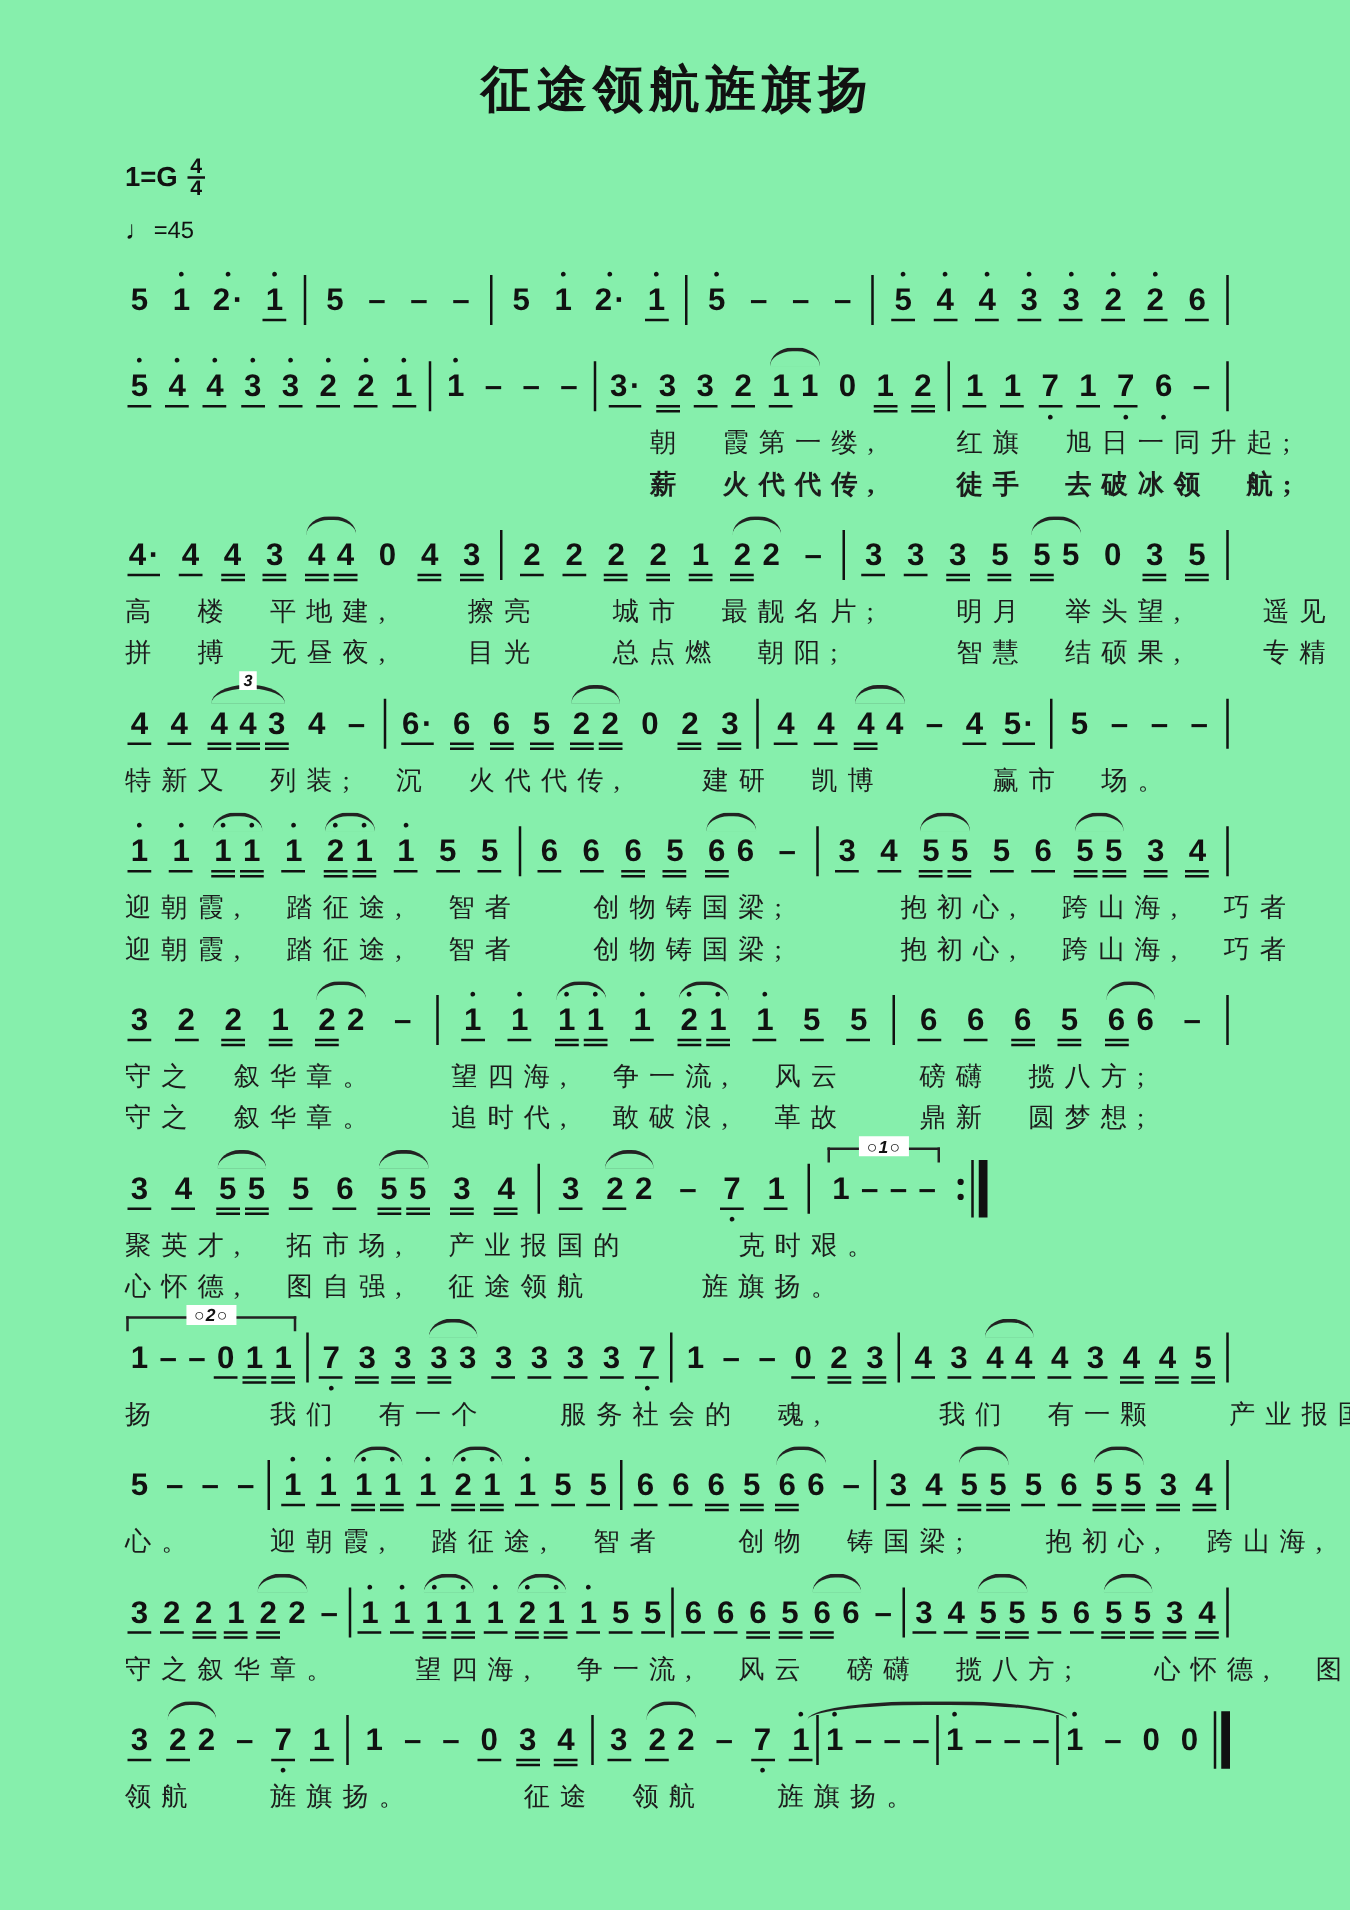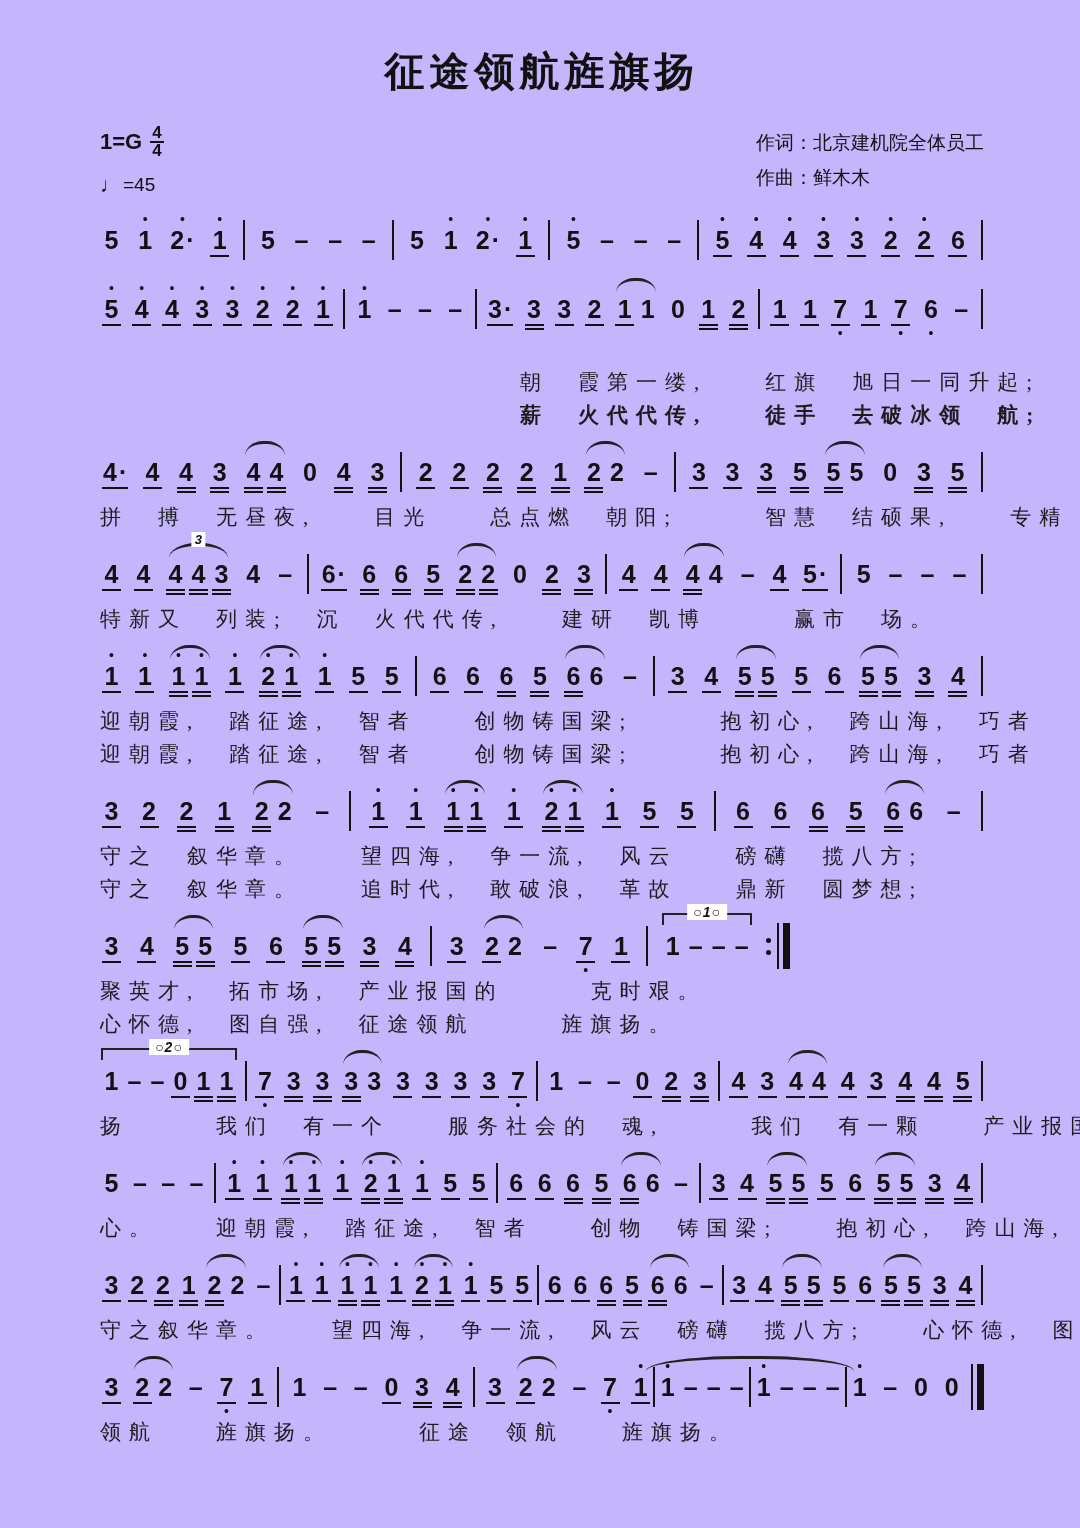--- a/index.html
+++ b/index.html
@@ -1,17 +1,17 @@
 <!DOCTYPE html>
 <html><head>
 <meta charset="utf-8">
 <style>
   html,body{margin:0;padding:0;background:#fff;}
   body{width:1080px;height:1528px;overflow:hidden;font-family:"Liberation Sans","DejaVu Sans",sans-serif;color:#111;}
-  .page{width:1080px;height:1528px;box-sizing:border-box;padding:34px 96px 32px 100px;background:#c4b5fd;}
+  .page{width:1080px;height:1528px;box-sizing:border-box;padding:34px 96px 32px 100px;background:#86efac;}
   
   .title{text-align:center;font-family:"Liberation Serif","DejaVu Serif",serif;font-weight:700;
          font-size:40px;letter-spacing:5px;margin:10px 0 26px 0;}
   .meta{display:flex;justify-content:space-between;align-items:flex-start;margin-bottom:14px;}
   .keyline{font-weight:700;font-size:22px;display:flex;align-items:center;gap:6px;justify-content:flex-end;}
   .ts{display:inline-flex;flex-direction:column;margin-left:2px;}
   .tsn{font-weight:700;font-size:17px;line-height:16px;text-align:center;padding:0 2px;}
   .tsn:first-child{border-bottom:2px solid #111;}
   .tempoline{font-size:19px;margin-top:14px;display:flex;align-items:center;gap:2px;}
   .tempoline .glyph{font-size:21px;}
@@ -60,24 +60,20 @@
         <span class="ts">
           <span class="tsn">4</span>
           <span class="tsn">4</span>
         </span>
       </div>
       <div class="tempoline">
         <span class="glyph">♩</span>
         <span>=45</span>
       </div>
     </div>
-    <div class="credits">
-      <div>作词：北京建机院全体员工</div>
-      <div>作曲：鲜木木</div>
-    </div>
   </div>
 
   <div class="score">
       <div class="system">
         <div class="notes">
           <span class="note"><span class="d">5</span></span>
           <span class="note"><span class="hd">•</span><span class="d">1</span></span>
           <span class="note"><span class="hd">•</span><span class="d">2<i class="aug">·</i></span></span>
           <span class="note"><span class="hd">•</span><span class="d">1</span><i class="u p1"></i></span>
           <span class="bar"></span>
@@ -138,21 +134,21 @@
           <span class="bar"></span>
           <span class="note"><span class="d">1</span><i class="u p1"></i></span>
           <span class="note"><span class="d">1</span><i class="u p1"></i></span>
           <span class="note"><span class="d">7</span><i class="u p1"></i><span class="ld">•</span></span>
           <span class="note"><span class="d">1</span><i class="u p1"></i></span>
           <span class="note"><span class="d">7</span><i class="u p1"></i><span class="ld">•</span></span>
           <span class="note"><span class="d">6</span><span class="ld">•</span></span>
           <span class="note"><span class="d">–</span></span>
           <span class="bar"></span>
         </div>
-        <div class="lyric" style="padding-left: 420px; margin-top: 28px;">朝　霞第一缕,　　红旗　旭日一同升起;</div>
+        <div class="lyric" style="padding-left: 420px;">朝　霞第一缕,　　红旗　旭日一同升起;</div>
         <div class="lyric" style="padding-left: 420px; font-weight: bold;">薪　火代代传,　　徒手　去破冰领　航;</div>
       </div>
       <div class="system">
         <div class="notes">
           <span class="note"><span class="d">4<i class="aug">·</i></span><i class="u p1"></i></span>
           <span class="note"><span class="d">4</span><i class="u p1"></i></span>
           <span class="note"><span class="d">4</span><i class="u p1"></i><i class="u p2"></i></span>
           <span class="note"><span class="d">3</span><i class="u p1"></i><i class="u p2"></i></span>
           <span class="grp">
             <i class="arc"></i>
@@ -182,20 +178,21 @@
           <span class="grp">
             <i class="arc"></i>
             <span class="note"><span class="d">5</span><i class="u p1"></i><i class="u p2"></i></span>
             <span class="note"><span class="d">5</span></span>
           </span>
           <span class="note"><span class="d">0</span></span>
           <span class="note"><span class="d">3</span><i class="u p1"></i><i class="u p2"></i></span>
           <span class="note"><span class="d">5</span><i class="u p1"></i><i class="u p2"></i></span>
           <span class="bar"></span>
         </div>
+        <div class="lyric">高　楼　平地建,　　擦亮　　城市　最靓名片;　　明月　举头望,　　遥见</div>
         <div class="lyric">拼　搏　无昼夜,　　目光　　总点燃　朝阳;　　　智慧　结硕果,　　专精</div>
       </div>
       <div class="system">
         <div class="notes">
           <span class="note"><span class="d">4</span><i class="u p1"></i></span>
           <span class="note"><span class="d">4</span><i class="u p1"></i></span>
           <span class="grp">
             <i class="arc"></i>
             <i class="tlbl">3</i>
             <span class="note"><span class="d">4</span><i class="u p1"></i><i class="u p2"></i></span>

